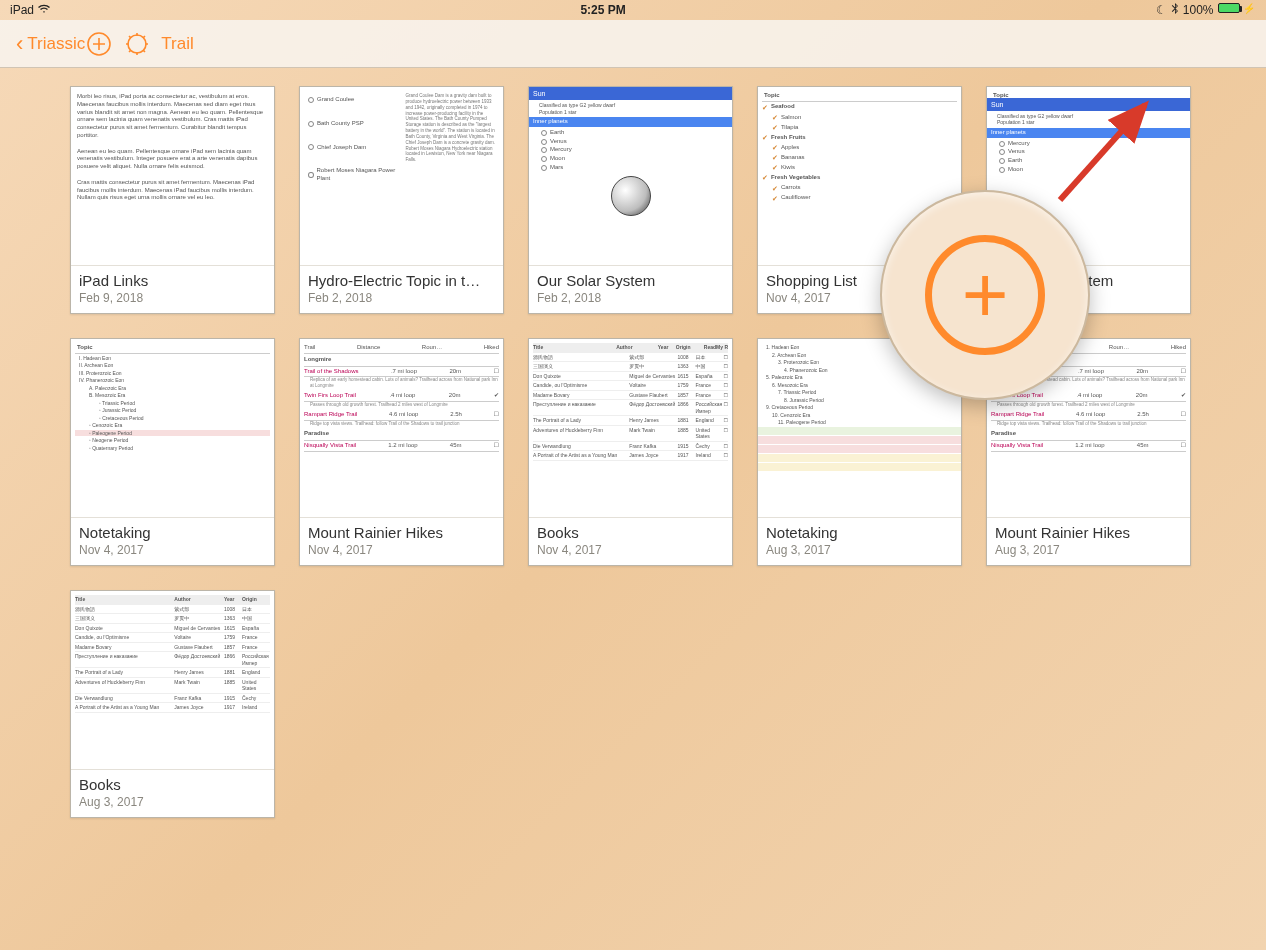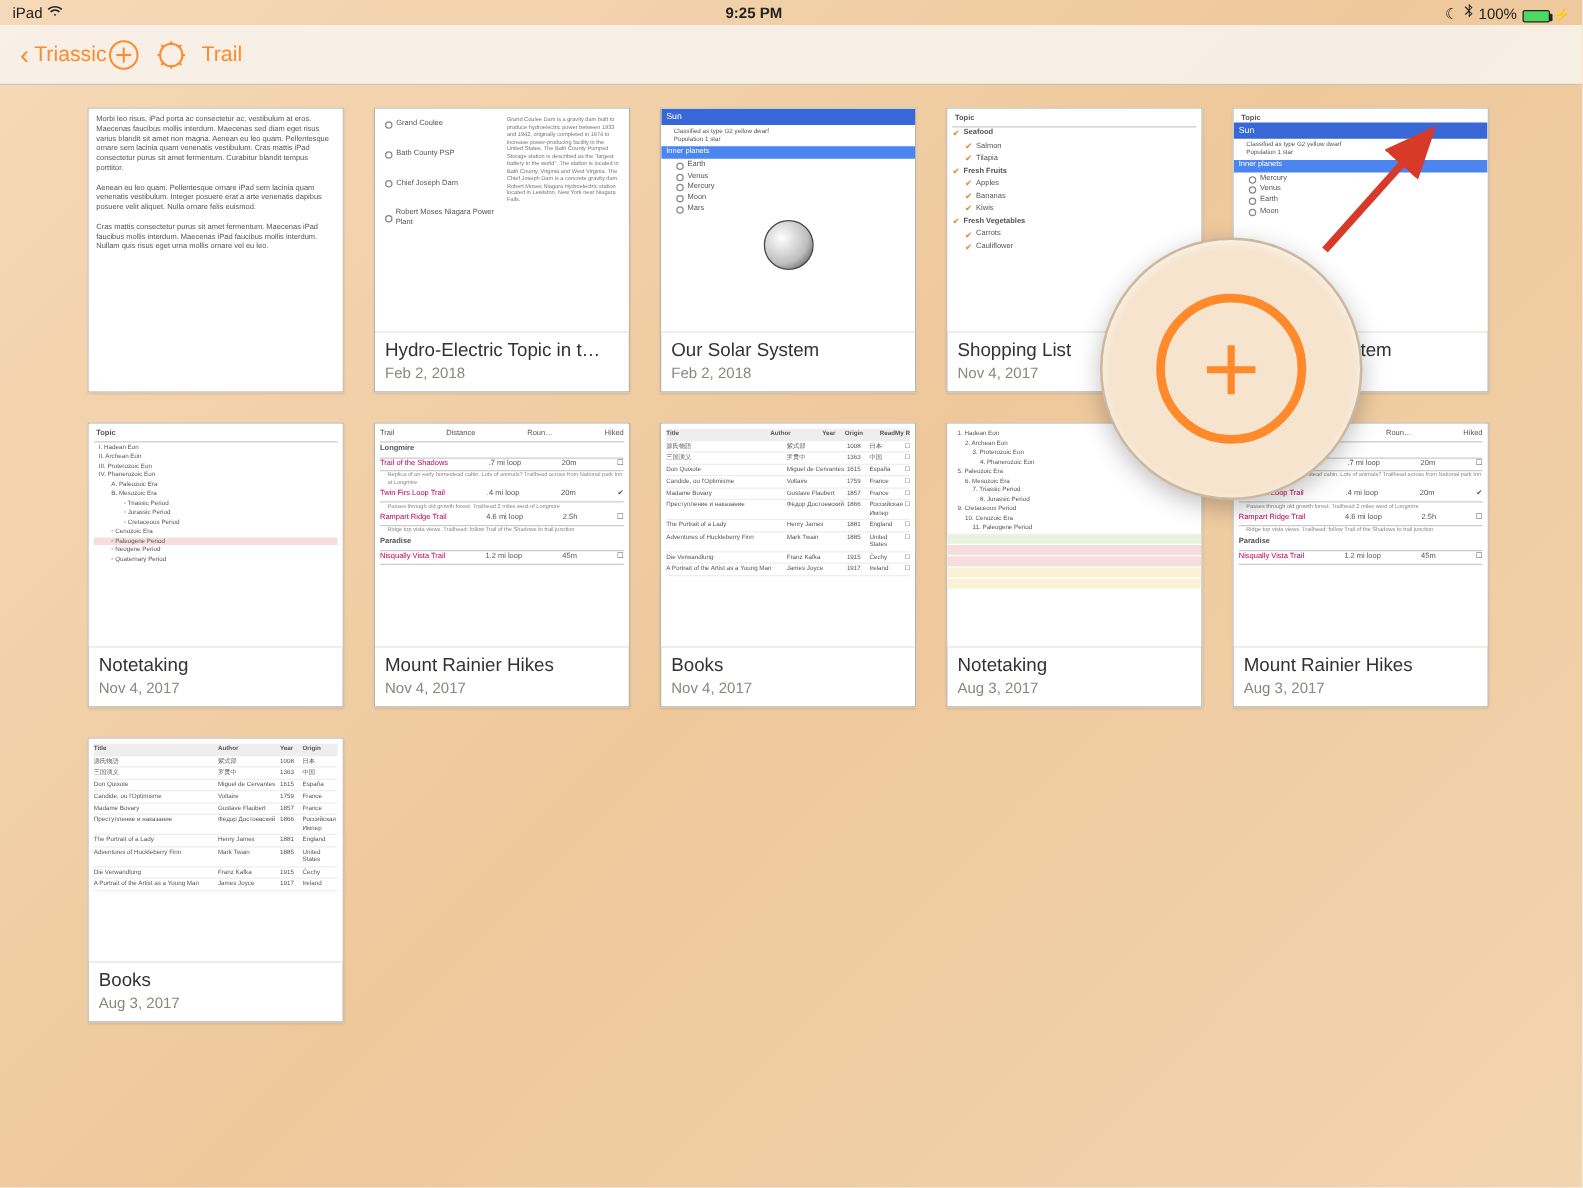--- a/index.html
+++ b/index.html
@@ -12,21 +12,21 @@
     position: relative;
   }
   
   .status-bar {
     height: 20px;
     display: flex; align-items: center;
     padding: 0 10px;
     font-size: 12px;
     color: #222;
   }
-  .status-left, .status-right { display:flex; align-items:flex-end; gap:4px; }
+  .status-left, .status-right { display:flex; align-items:flex-start; gap:4px; }
   .status-center { flex:1; text-align:center; font-weight:600; }
   .battery {
     display:inline-block; width:22px; height:10px;
     border:1px solid #222; border-radius:2px; position:relative;
     background:#4cd964;
   }
   .battery::after { content:""; position:absolute; right:-3px; top:2px; width:2px; height:6px; background:#222; border-radius:0 1px 1px 0; }
 
   
   .nav-bar {
@@ -108,21 +108,21 @@
 
 <div class="status-bar">
   <div class="status-left">
     <span>iPad</span>
     <span>
       <svg width="12" height="10" viewBox="0 0 12 10">
           <path d="M6 9 L7 7.5 A2 2 0 0 0 5 7.5 Z M2 5 A6 6 0 0 1 10 5 L9 6 A4.5 4.5 0 0 0 3 6 Z M0 3 A9 9 0 0 1 12 3 L11 4 A7.5 7.5 0 0 0 1 4 Z" fill="#222"></path>
         </svg>
     </span>
   </div>
-  <div class="status-center">9:25 PM</div>
+  <div class="status-center">5:25 PM</div>
   <div class="status-right">
     <span>☾</span>
     <span>
       <svg width="8" height="12" viewBox="0 0 8 12">
           <path d="M4 0 L7 3 L4.5 5.5 L7 8 L4 11 L4 6.5 L1.5 9 L0.8 8.3 L3.6 5.5 L0.8 2.7 L1.5 2 L4 4.5 Z M4.8 2 L4.8 4.3 L6 3.1 Z M4.8 6.7 L4.8 9 L6 7.9 Z" fill="#222"></path>
         </svg>
     </span>
     <span>100%</span>
     <span class="battery"></span>
     <span style="font-size:10px;">⚡</span>
@@ -155,20 +155,24 @@
 
 <div class="grid">
 
   <div class="card">
     <div class="preview pad">
       <div class="p-text" style="white-space:pre-wrap;">Morbi leo risus, iPad porta ac consectetur ac, vestibulum at eros. Maecenas faucibus mollis interdum. Maecenas sed diam eget risus varius blandit sit amet non magna. Aenean eu leo quam. Pellentesque ornare sem lacinia quam venenatis vestibulum. Cras mattis iPad consectetur purus sit amet fermentum. Curabitur blandit tempus porttitor.
 
 Aenean eu leo quam. Pellentesque ornare iPad sem lacinia quam venenatis vestibulum. Integer posuere erat a arte venenatis dapibus posuere velit aliquet. Nulla ornare felis euismod.
 
 Cras mattis consectetur purus sit amet fermentum. Maecenas iPad faucibus mollis interdum. Maecenas iPad faucibus mollis interdum. Nullam quis risus eget urna mollis ornare vel eu leo.</div>
+    </div>
+    <div class="card-footer">
+      <div class="card-title">iPad Links</div>
+      <div class="card-date">Feb 9, 2018</div>
     </div>
   </div>
 
   <div class="card">
     <div class="preview" style="display:flex;">
       <div style="flex:1; padding:4px;">
         <div class="p-row">
             <span class="p-radio"></span>
             <span>Grand Coulee</span>
           </div>

